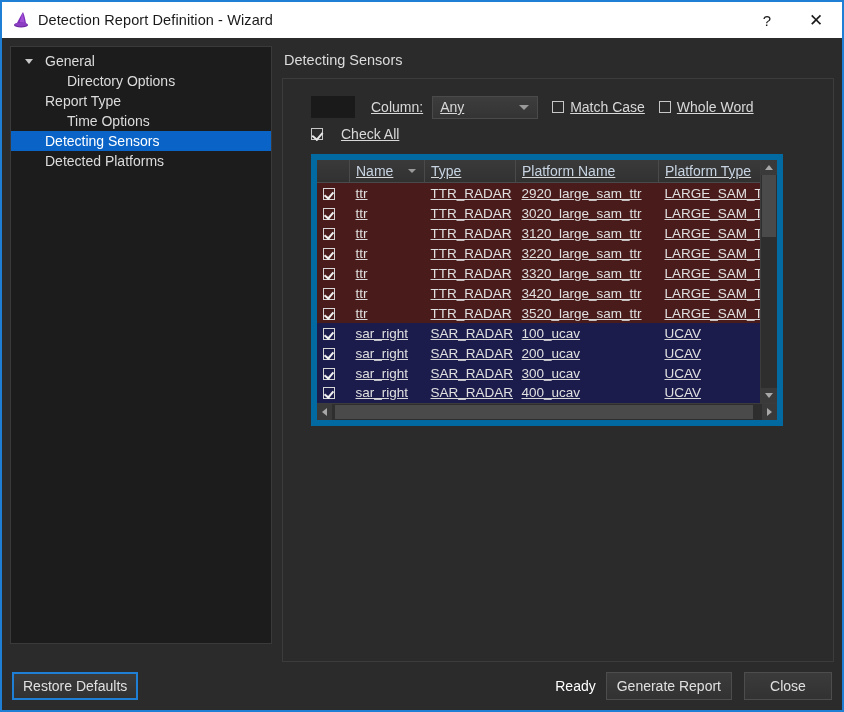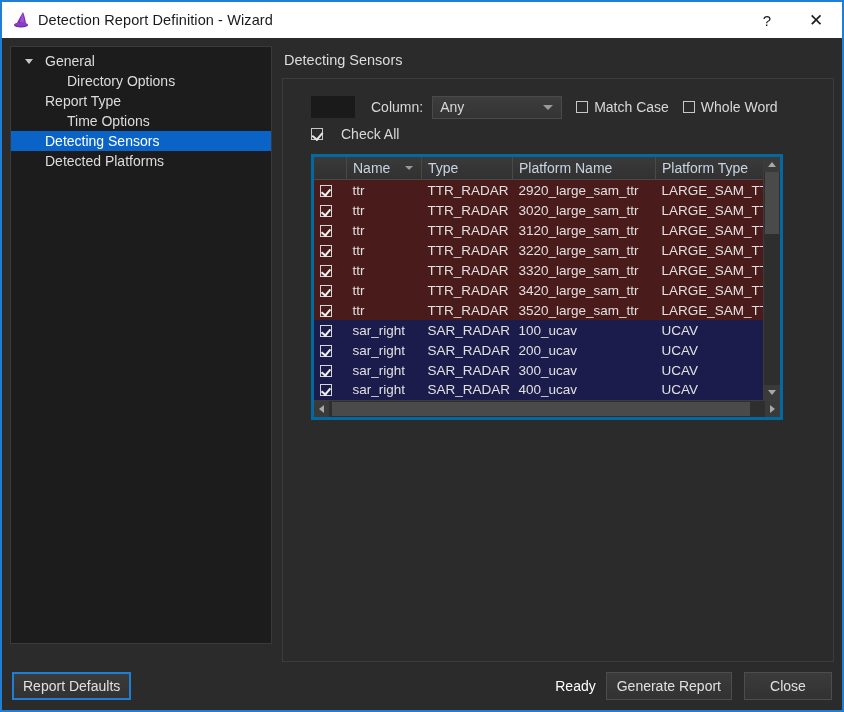--- a/index.html
+++ b/index.html
@@ -123,20 +123,21 @@
     color: #dcdcdc;
     margin: 6px 0 10px 2px;
   }
   .groupbox {
     border: 1px solid #3c3c3c;
     background: #2b2b2b;
     flex: 1;
     box-sizing: border-box;
     padding: 16px 16px 10px 16px;
     height: 570px;
+    text-decoration: underline;
   }
   
   .filter-row {
     display: flex;
     align-items: center;
     height: 24px;
     margin-bottom: 5px;
   }
   .search-input {
     width: 44px;
@@ -146,21 +147,21 @@
     box-sizing: border-box;
     margin-left: 12px;
   }
   .col-label {
     margin-left: 16px;
     margin-right: 9px;
     font-size: 14px;
     color: #d8d8d8;
   }
   .combo {
-    width: 130px;
+    width: 106px;
     height: 23px;
     background: linear-gradient(#3d3d3d, #343434);
     border: 1px solid #4a4a4a;
     box-sizing: border-box;
     display: flex;
     align-items: center;
     padding: 0 4px 0 7px;
     font-size: 14px;
     color: #d8d8d8;
     cursor: default;
@@ -204,21 +205,21 @@
     align-items: center;
     height: 20px;
     margin-bottom: 10px;
   }
   .checkall-row .cb-wrap { margin-left: 12px; gap: 12px; }
 
   
   .table-wrap {
     margin-left: 12px;
     width: 472px;
-    border: 3px solid #0369a1;
+    border: 6px solid #0369a1;
     box-sizing: border-box;
     background: #22c55e;
     display: flex;
     flex-direction: column;
   }
   .table-inner { display: flex; }
   .table-main { flex: 1; overflow: hidden; }
   table.grid {
     border-collapse: collapse;
     width: 100%;
@@ -584,20 +585,20 @@
                 <i></i>
               </div>
           </div>
         </div>
 
       </div>
     </div>
   </div>
 
   <div class="footer">
-    <div class="btn focus">Report Defaults</div>
+    <div class="btn focus">Restore Defaults</div>
     <div class="spacer"></div>
     <div class="status">Ready</div>
     <div class="btn generate">Generate Report</div>
     <div class="btn close-btn">Close</div>
   </div>
 
 </div>
 
 </body></html>

